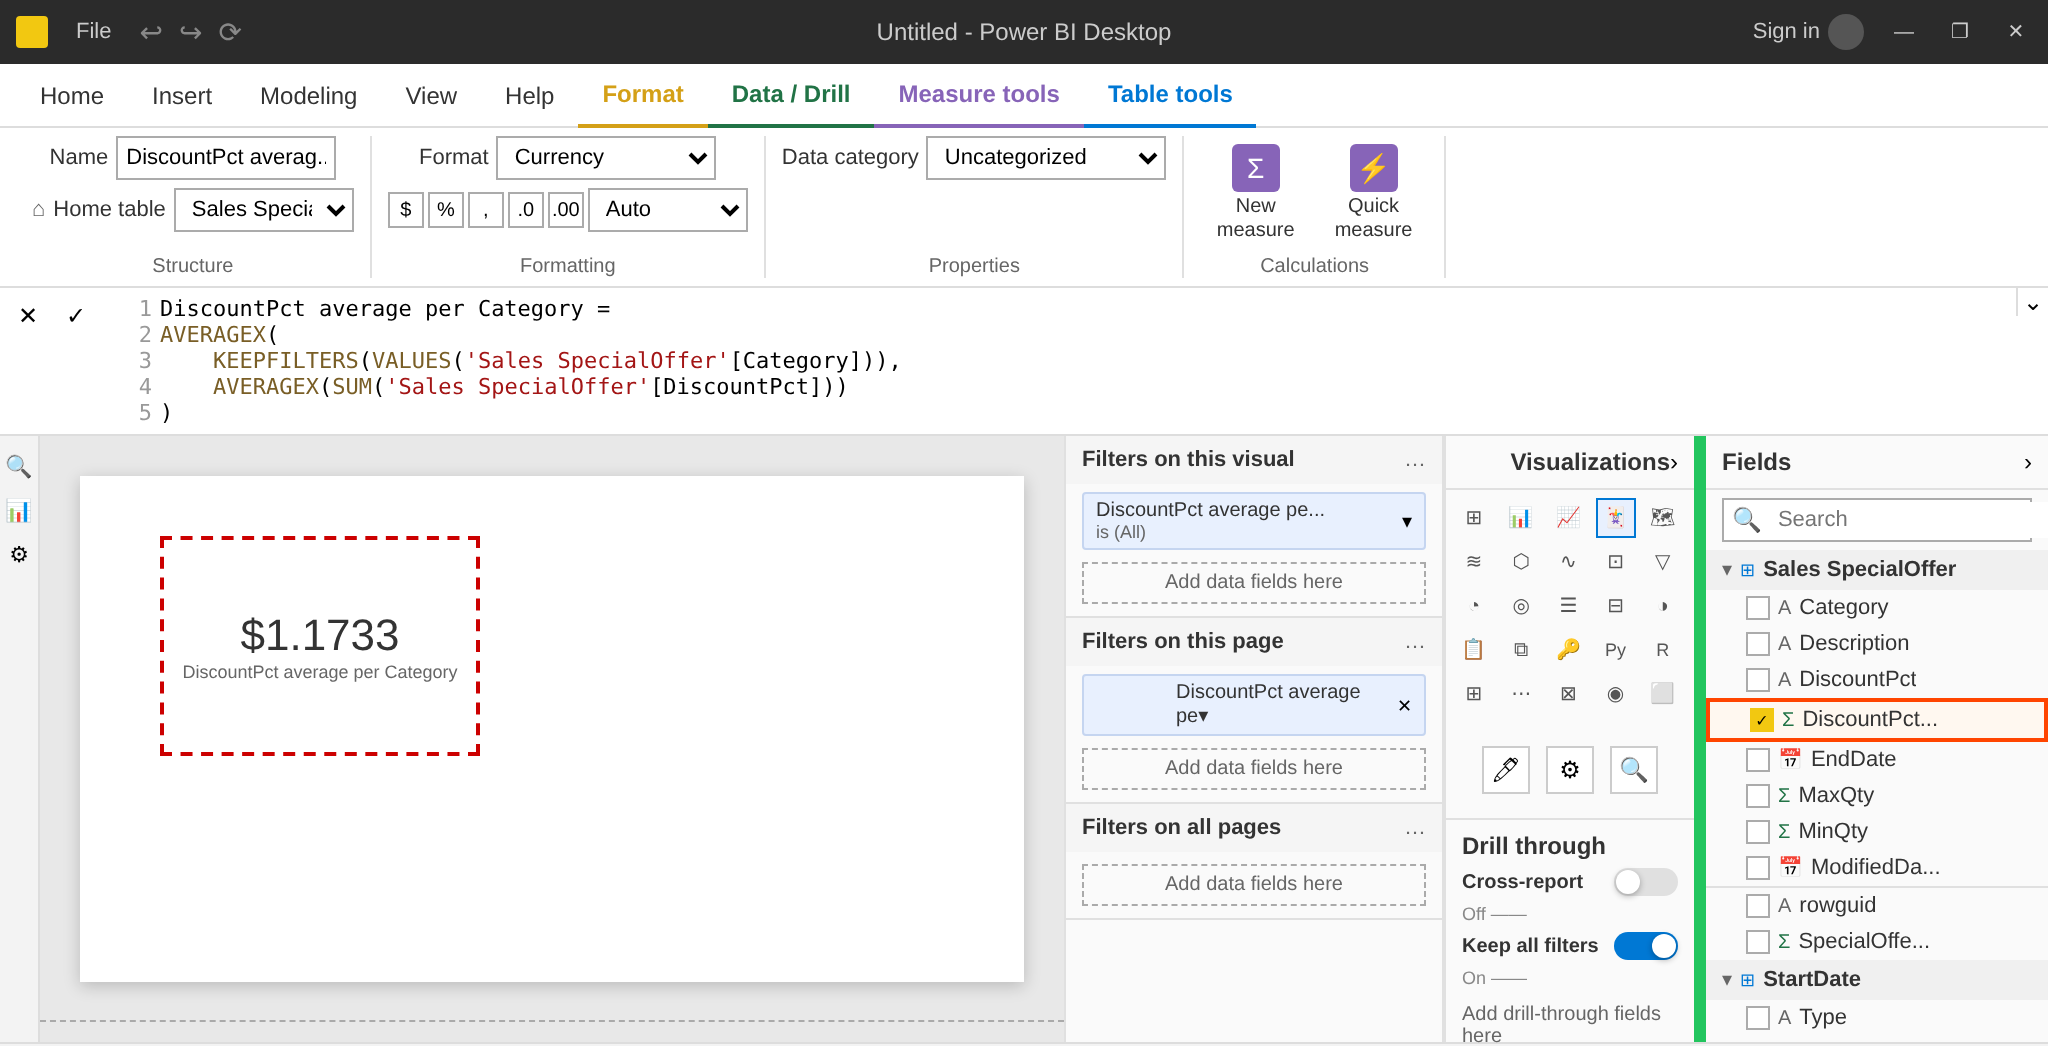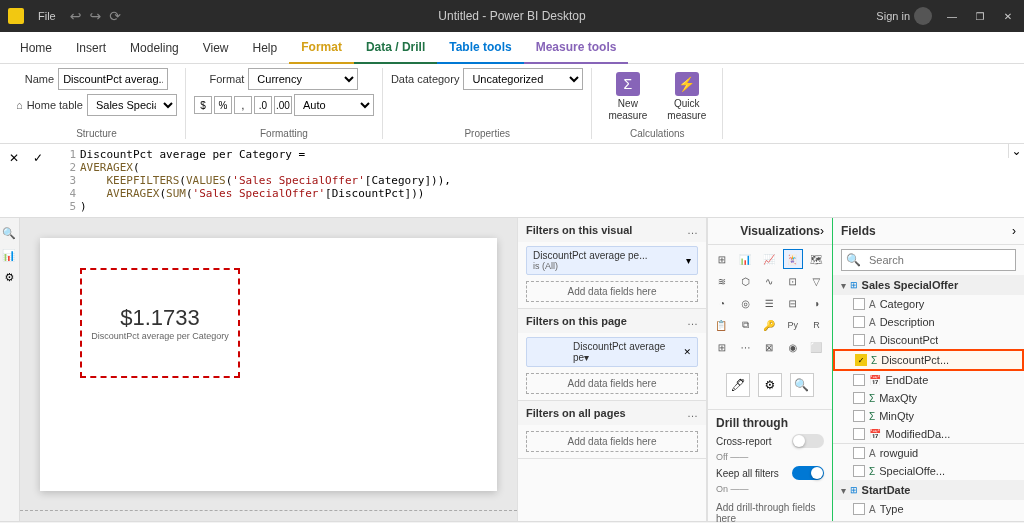--- a/index.html
+++ b/index.html
@@ -77,31 +77,31 @@
     .viz-panel-title { font-size: 12px; color: #333; font-weight: 600; }
     .viz-icons-grid { display: grid; grid-template-columns: repeat(5, 1fr); gap: 2px; padding: 4px; }
     .viz-icon { width: 20px; height: 20px; display: flex; align-items: center; justify-content: center; cursor: pointer; font-size: 10px; color: #555; border: 1px solid transparent; }
     .viz-icon.active { border: 1px solid #0078d4; background: #e8f0fe; }
     .viz-divider { height: 1px; background: #e0e0e0; margin: 4px 0; }
 
     
     .drill-section { padding: 6px 8px; border-top: 1px solid #e0e0e0; }
     .drill-title { font-size: 12px; font-weight: 600; color: #333; margin-bottom: 4px; }
     .drill-row { display: flex; justify-content: space-between; align-items: center; margin-bottom: 4px; }
-    .drill-label { font-size: 10px; color: #333; }
+    .drill-label { font-size: 10px; color: #333; font-weight: bold; }
     .toggle-switch { width: 32px; height: 14px; background: #e0e0e0; border-radius: 7px; position: relative; cursor: pointer; }
     .toggle-switch.on { background: #0078d4; }
     .toggle-switch.off { background: #e0e0e0; }
     .toggle-knob { width: 12px; height: 12px; background: #fff; border-radius: 50%; position: absolute; top: 1px; box-shadow: 0 1px 3px rgba(0,0,0,0.3); }
     .toggle-switch.on .toggle-knob { right: 1px; }
     .toggle-switch.off .toggle-knob { left: 1px; }
     .drill-add { font-size: 10px; color: #666; padding: 4px 0; }
 
     
-    .fields-panel { width: 192px; background: #fafafa; border-left: 1px solid #22c55e; display: flex; flex-direction: column; }
+    .fields-panel { width: 177px; background: #fafafa; border-left: 6px solid #22c55e; display: flex; flex-direction: column; }
     .fields-panel-header { display: flex; justify-content: space-between; align-items: center; padding: 6px 8px; border-bottom: 1px solid #e0e0e0; }
     .fields-panel-title { font-size: 12px; color: #333; font-weight: 600; }
     .fields-search { margin: 4px 8px; display: flex; align-items: center; border: 1px solid #ababab; background: #fff; }
     .fields-search-input { flex: 1; border: none; padding: 3px 4px; font-size: 11px; outline: none; }
     .fields-search-icon { padding: 3px 4px; color: #666; }
     .fields-tree { flex: 1; overflow-y: auto; }
     .fields-group { }
     .fields-group-header { display: flex; align-items: center; padding: 4px 8px; background: #f0f0f0; cursor: pointer; gap: 4px; }
     .fields-group-icon { font-size: 10px; color: #666; }
     .fields-group-name { font-size: 11px; color: #333; font-weight: 600; }
@@ -156,22 +156,22 @@
 
 <div class="ribbon">
   <div class="ribbon-tabs">
     <div class="ribbon-tab">Home</div>
     <div class="ribbon-tab">Insert</div>
     <div class="ribbon-tab">Modeling</div>
     <div class="ribbon-tab">View</div>
     <div class="ribbon-tab">Help</div>
     <div class="ribbon-tab active-yellow">Format</div>
     <div class="ribbon-tab active-green">Data / Drill</div>
+    <div class="ribbon-tab active-purple">Measure tools</div>
     <div class="ribbon-tab active-blue">Table tools</div>
-    <div class="ribbon-tab active-purple">Measure tools</div>
   </div>
 
   <div class="ribbon-content">
 
     <div class="ribbon-group">
       <div class="ribbon-group-content" style="flex-direction:column; gap:4px;">
         <div class="ribbon-input-row">
           <span class="ribbon-label">Name</span>
           <input class="ribbon-input" style="width: 110px;" value="DiscountPct averag...">
         </div>

